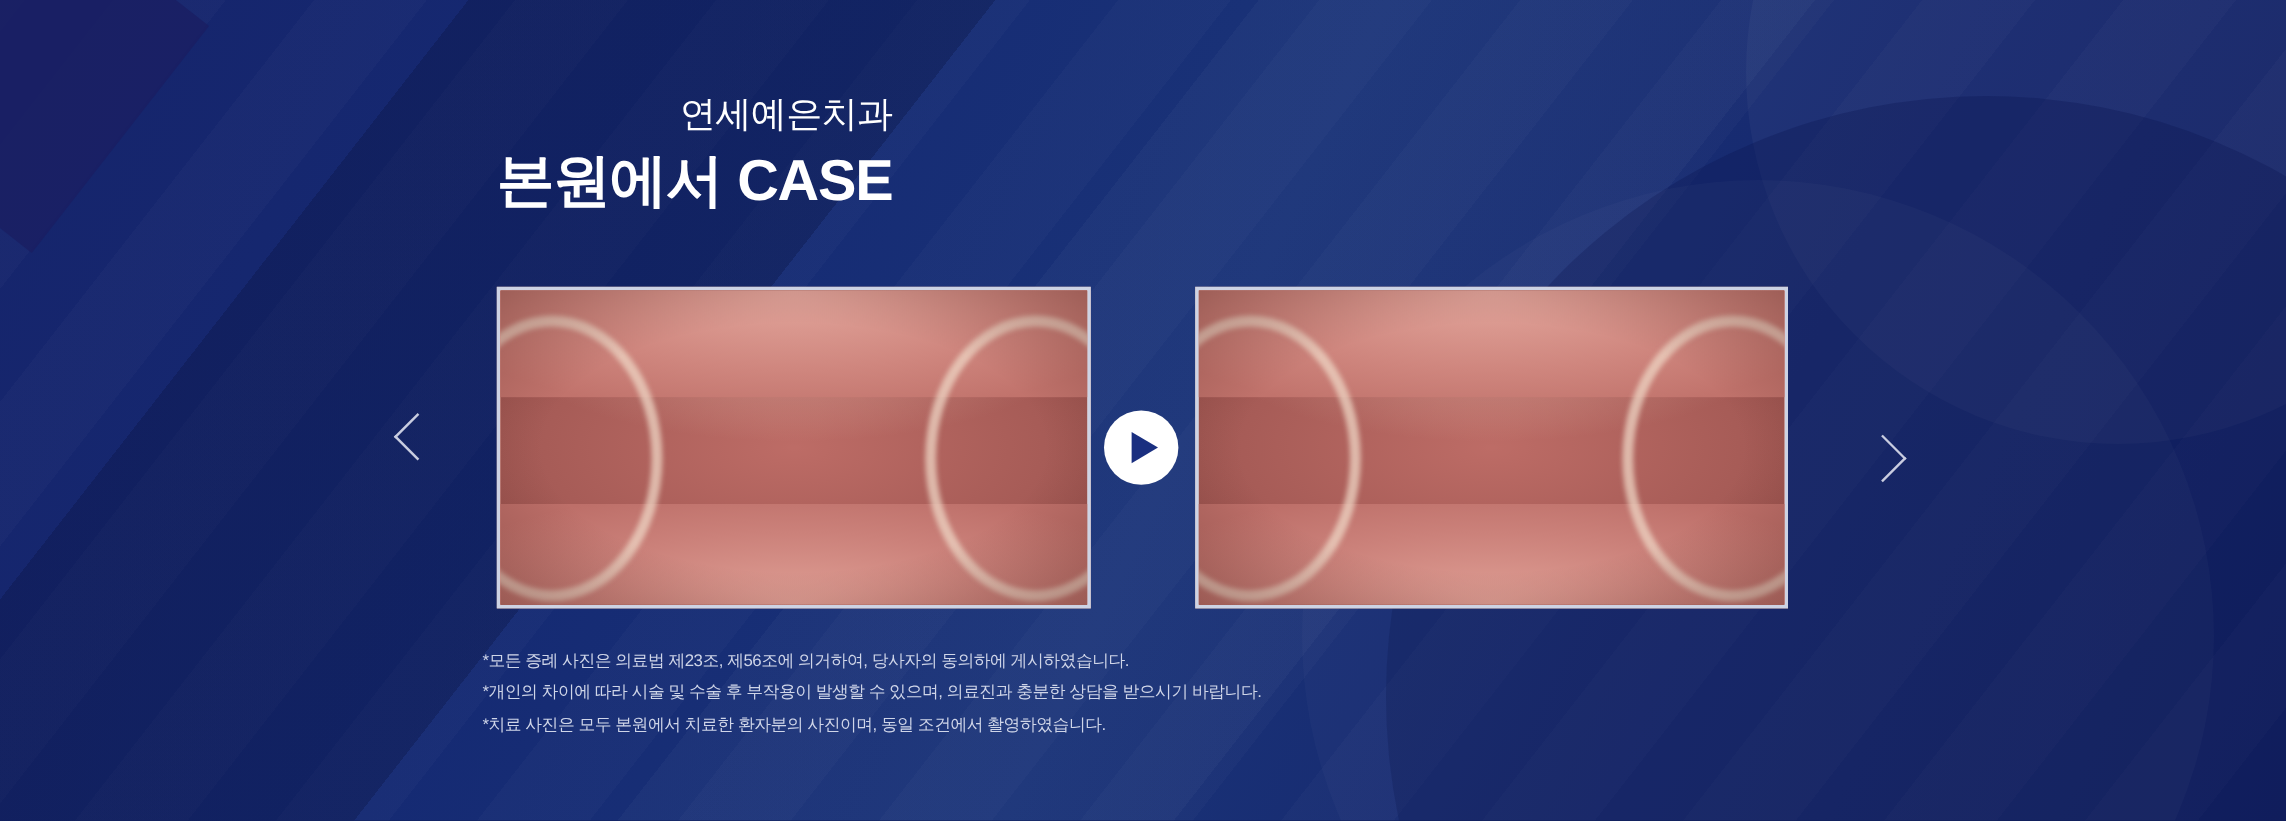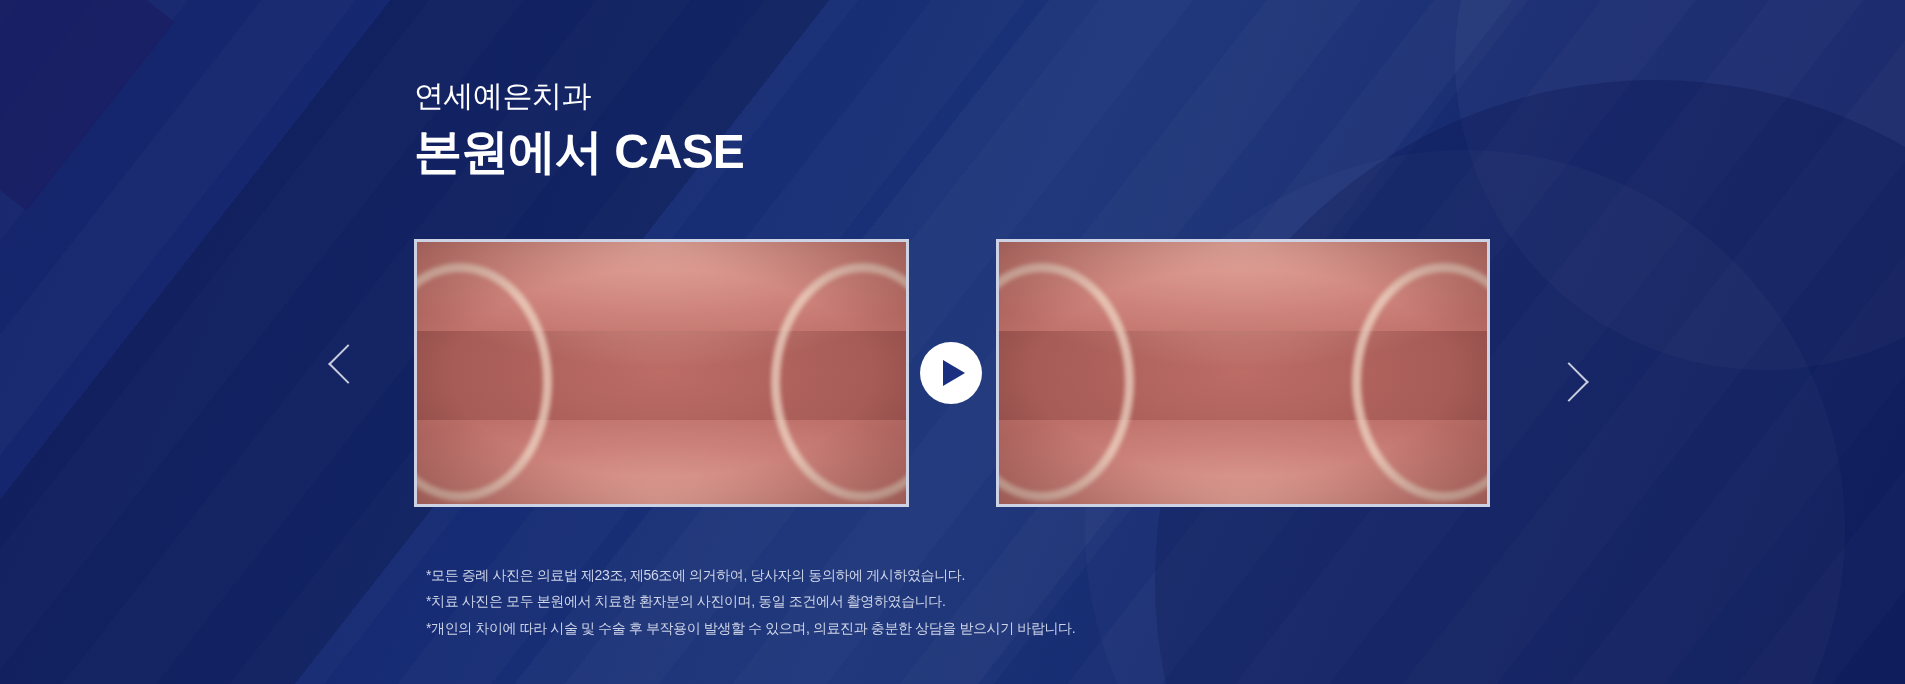--- a/index.html
+++ b/index.html
@@ -73,20 +73,21 @@
     right: 60px; top: 150px;
     background: rgba(255,255,255,0.022);
   }
 
   
   .headings {
     position: absolute;
     left: 414px;
     top: 78px;
     z-index: 6;
+    text-align: right;
   }
   .subtitle {
     color: #ffffff;
     font-size: 30px;
     font-weight: 400;
     letter-spacing: -0.5px;
     line-height: 1.2;
     margin: 0 0 10px 0;
     white-space: nowrap;
   }
@@ -228,24 +229,23 @@
     width: 26px; height: 26px;
     border-top: 2px solid #c9cde0;
     border-right: 2px solid #c9cde0;
   }
   .nav-prev .chev { transform: rotate(-135deg); }
   .nav-next .chev { transform: rotate(45deg); }
 
   
   .disclaimer {
     position: absolute;
-    left: 426px;
+    left: 402px;
     top: 540px;
     z-index: 6;
-    margin-top: 25px;
   }
   .disclaimer p {
     margin: 0 0 6px 0;
     color: #cfd5e8;
     font-size: 14px;
     line-height: 1.45;
     letter-spacing: -0.4px;
     white-space: nowrap;
   }
 </style>
@@ -340,17 +340,17 @@
 
   <div class="nav-arrow nav-prev">
     <span class="chev"></span>
   </div>
   <div class="nav-arrow nav-next">
     <span class="chev"></span>
   </div>
 
   <div class="disclaimer">
     <p>*모든 증례 사진은 의료법 제23조, 제56조에 의거하여, 당사자의 동의하에 게시하였습니다.</p>
+    <p>*개인의 차이에 따라 시술 및 수술 후 부작용이 발생할 수 있으며, 의료진과 충분한 상담을 받으시기 바랍니다.</p>
     <p>*치료 사진은 모두 본원에서 치료한 환자분의 사진이며, 동일 조건에서 촬영하였습니다.</p>
-    <p>*개인의 차이에 따라 시술 및 수술 후 부작용이 발생할 수 있으며, 의료진과 충분한 상담을 받으시기 바랍니다.</p>
   </div>
 
 </div>
 
 </body></html>

